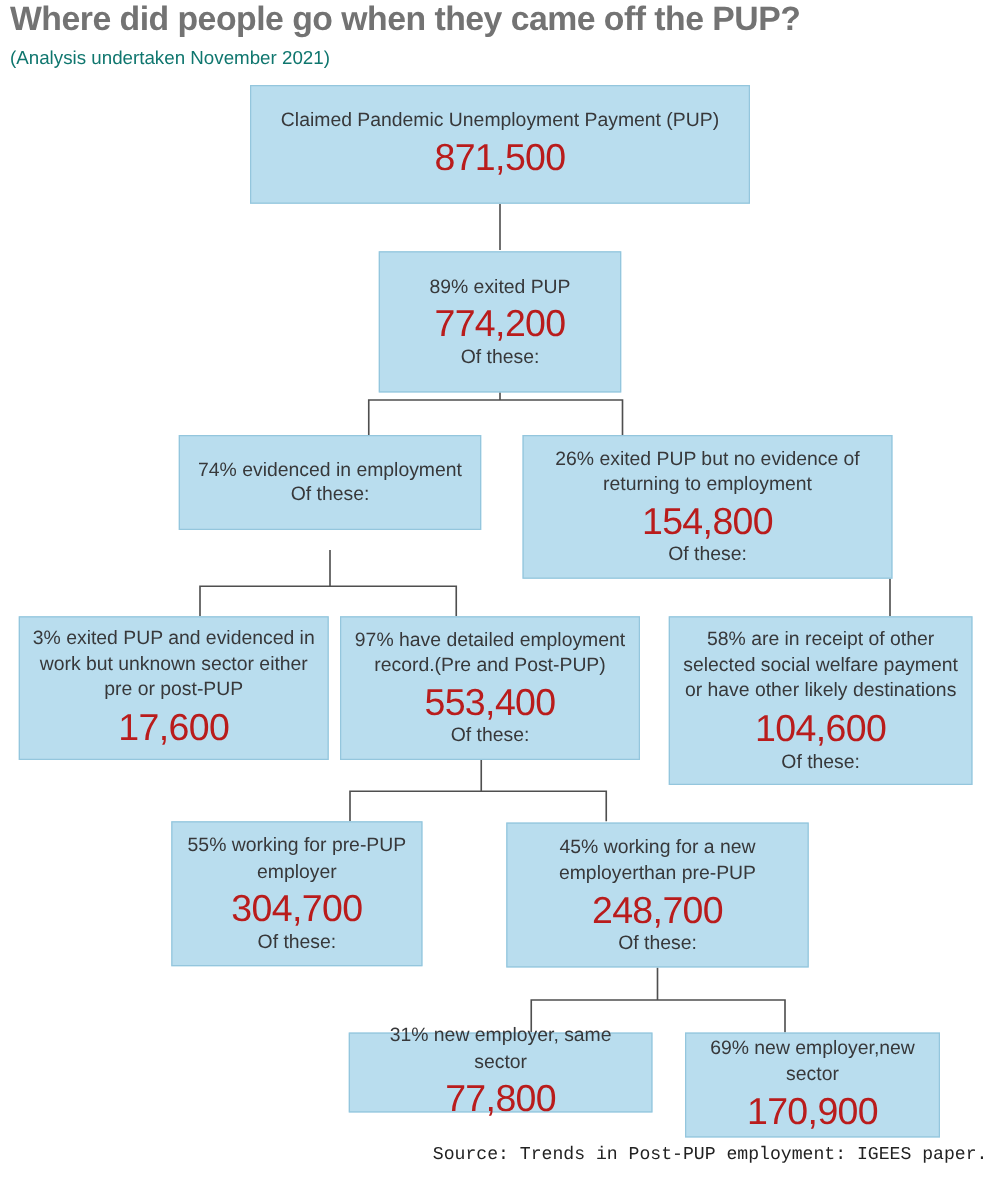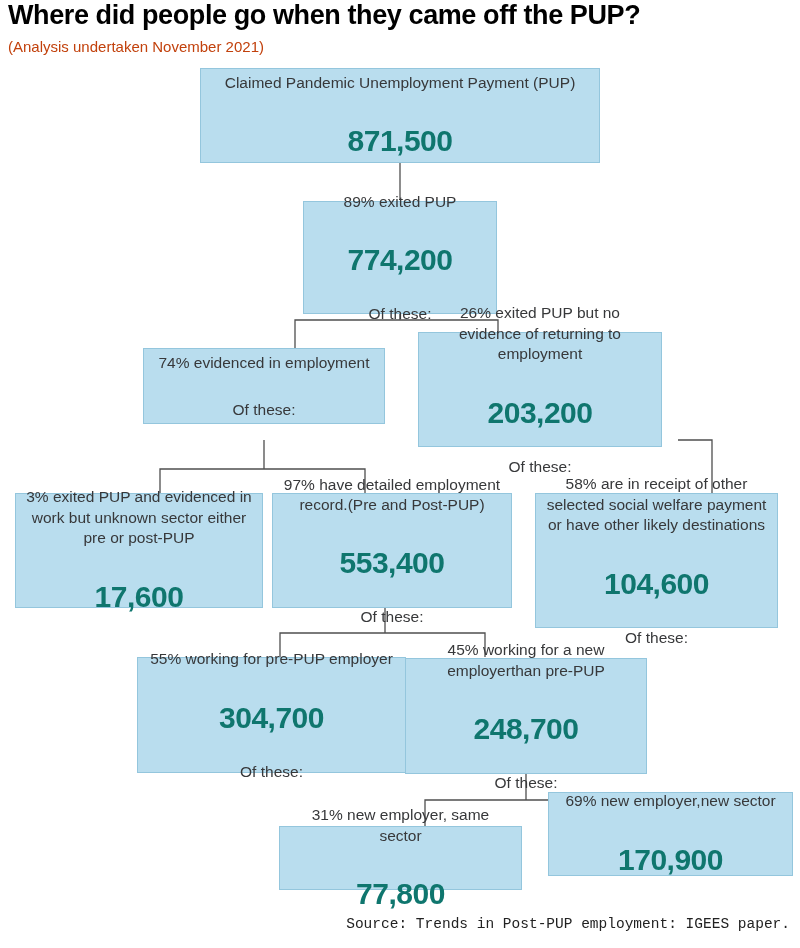--- a/index.html
+++ b/index.html
@@ -1,38 +1,38 @@
 <!DOCTYPE html>
 <html><head>
 <meta charset="utf-8">
 <style>
   html,body{margin:0;padding:0;background:#ffffff;}
   body{font-family:"Liberation Sans","DejaVu Sans",sans-serif;color:#1a1a1a;}
   .stage{position:relative;width:800px;height:948px;background:#ffffff;overflow:hidden;}
-  .title{position:absolute;left:8px;top:0px;font-size:27px;font-weight:800;letter-spacing:-0.4px;color:#000000;text-align:center;}
-  .subtitle{position:absolute;left:8px;top:38px;font-size:15px;color:#c2410c;}
+  .title{position:absolute;left:8px;top:0px;font-size:27px;font-weight:800;letter-spacing:-0.4px;color:#737373;text-align:center;}
+  .subtitle{position:absolute;left:8px;top:38px;font-size:15px;color:#0f766e;}
   .connectors{position:absolute;left:0;top:0;width:800px;height:948px;}
   .connectors path{fill:none;stroke:#4f4f4f;stroke-width:1.3;}
   .node{position:absolute;background:#b9ddee;border:1px solid #94c6dd;box-sizing:border-box;
         display:flex;flex-direction:column;justify-content:center;align-items:center;
-        text-align:center;padding:6px 10px;gap:28px;}
+        text-align:center;padding:6px 10px;}
   .node .label{font-size:15.5px;line-height:1.32;color:#37383a;}
-  .node .value{font-size:30px;font-weight:700;letter-spacing:-0.5px;color:#0f766e;margin-top:3px;}
+  .node .value{font-size:30px;font-weight:400;letter-spacing:-0.5px;color:#b91c1c;margin-top:3px;}
   .node .ofthese{font-size:15.5px;color:#37383a;text-align:center;}
   .b0{left:200px;top:68px;width:400px;height:95px}
   .b1{left:303px;top:201px;width:194px;height:113px}
   .b2{left:143px;top:348px;width:242px;height:76px}
-  .b3{left:418px;top:332px;width:244px;height:115px}
+  .b3{left:418px;top:348px;width:296px;height:115px}
   .b4{left:15px;top:493px;width:248px;height:115px}
   .b5{left:272px;top:493px;width:240px;height:115px}
   .b6{left:535px;top:493px;width:243px;height:135px}
-  .b7{left:137px;top:657px;width:269px;height:116px}
+  .b7{left:137px;top:657px;width:201px;height:116px}
   .b8{left:405px;top:658px;width:242px;height:116px}
   .b9{left:279px;top:826px;width:243px;height:64px}
-  .b10{left:548px;top:792px;width:245px;height:84px}
+  .b10{left:548px;top:826px;width:204px;height:84px}
   .source{position:absolute;right:10px;top:916px;font-size:14.5px;color:#222;text-align:right;font-family:Liberation Mono, monospace;}
 </style>
 </head>
 <body>
 
 <div class="stage">
 
   <div class="title">Where did people go when they came off the PUP?</div>
   <div class="subtitle">(Analysis undertaken November 2021)</div>
 
@@ -56,21 +56,21 @@
     <div class="ofthese">Of these:</div>
   </div>
 
   <div class="node b2">
     <div class="label">74% evidenced in employment</div>
     <div class="ofthese">Of these:</div>
   </div>
 
   <div class="node b3">
     <div class="label">26% exited PUP but no evidence of returning to employment</div>
-    <div class="value">203,200</div>
+    <div class="value">154,800</div>
     <div class="ofthese">Of these:</div>
   </div>
 
   <div class="node b4">
     <div class="label">3% exited PUP and evidenced in work but unknown sector either pre or post-PUP</div>
     <div class="value">17,600</div>
   </div>
 
   <div class="node b5">
     <div class="label">97% have detailed employment record.(Pre and Post-PUP)</div>

